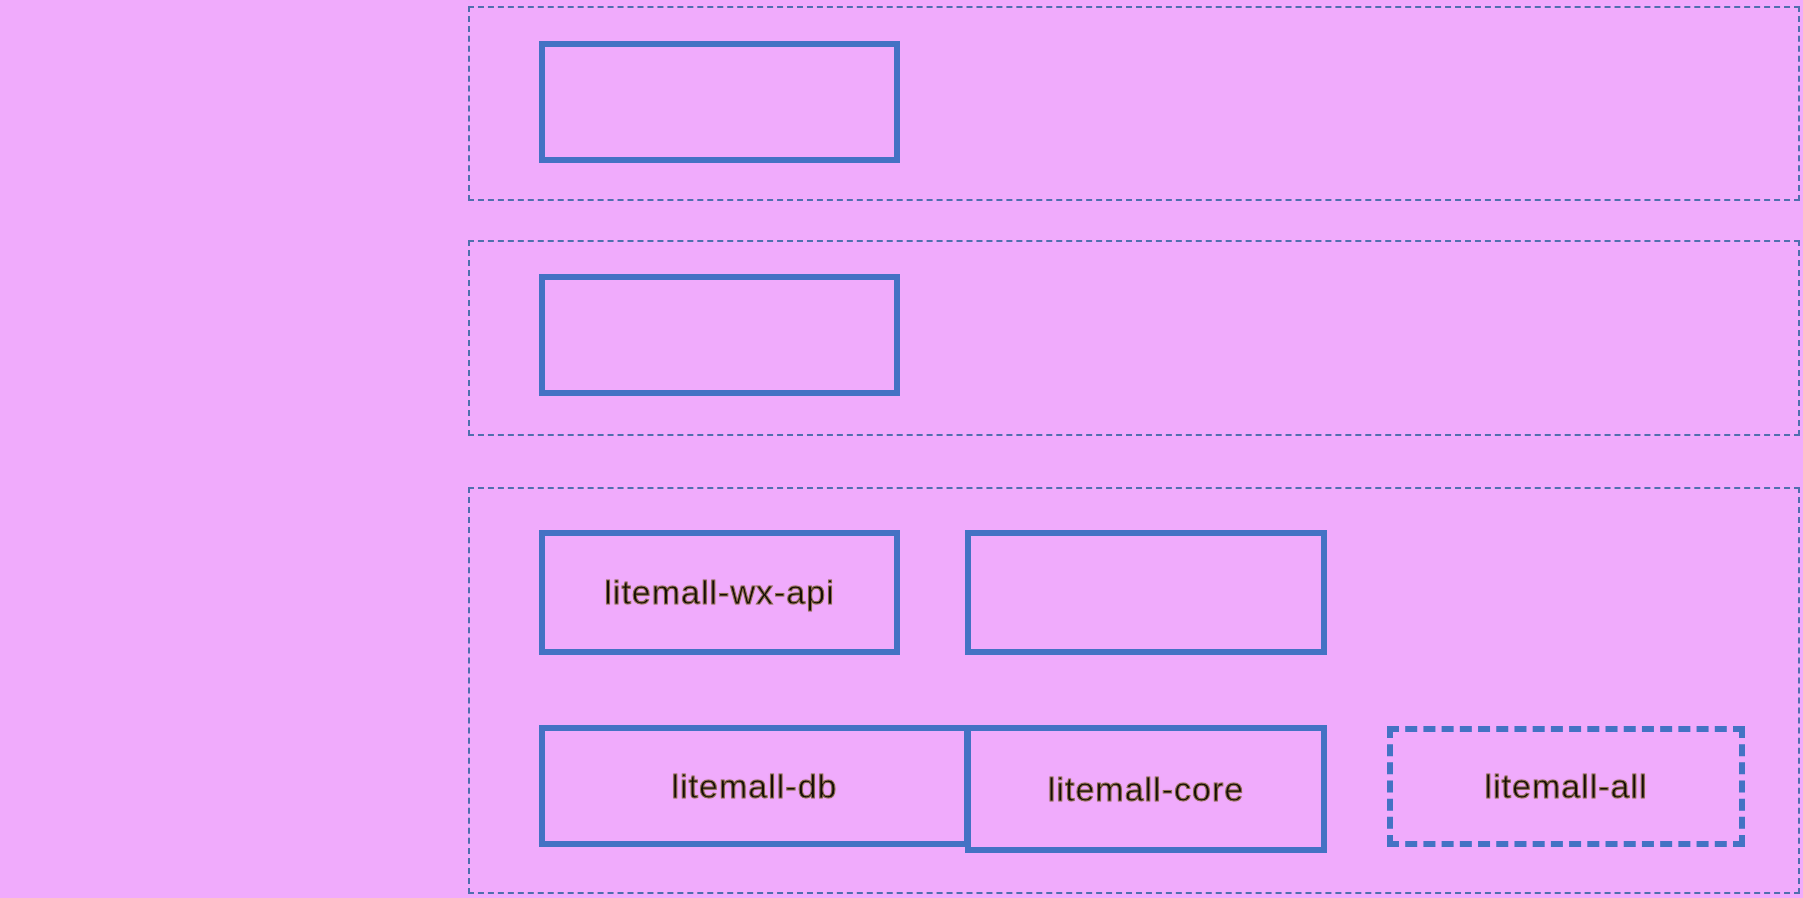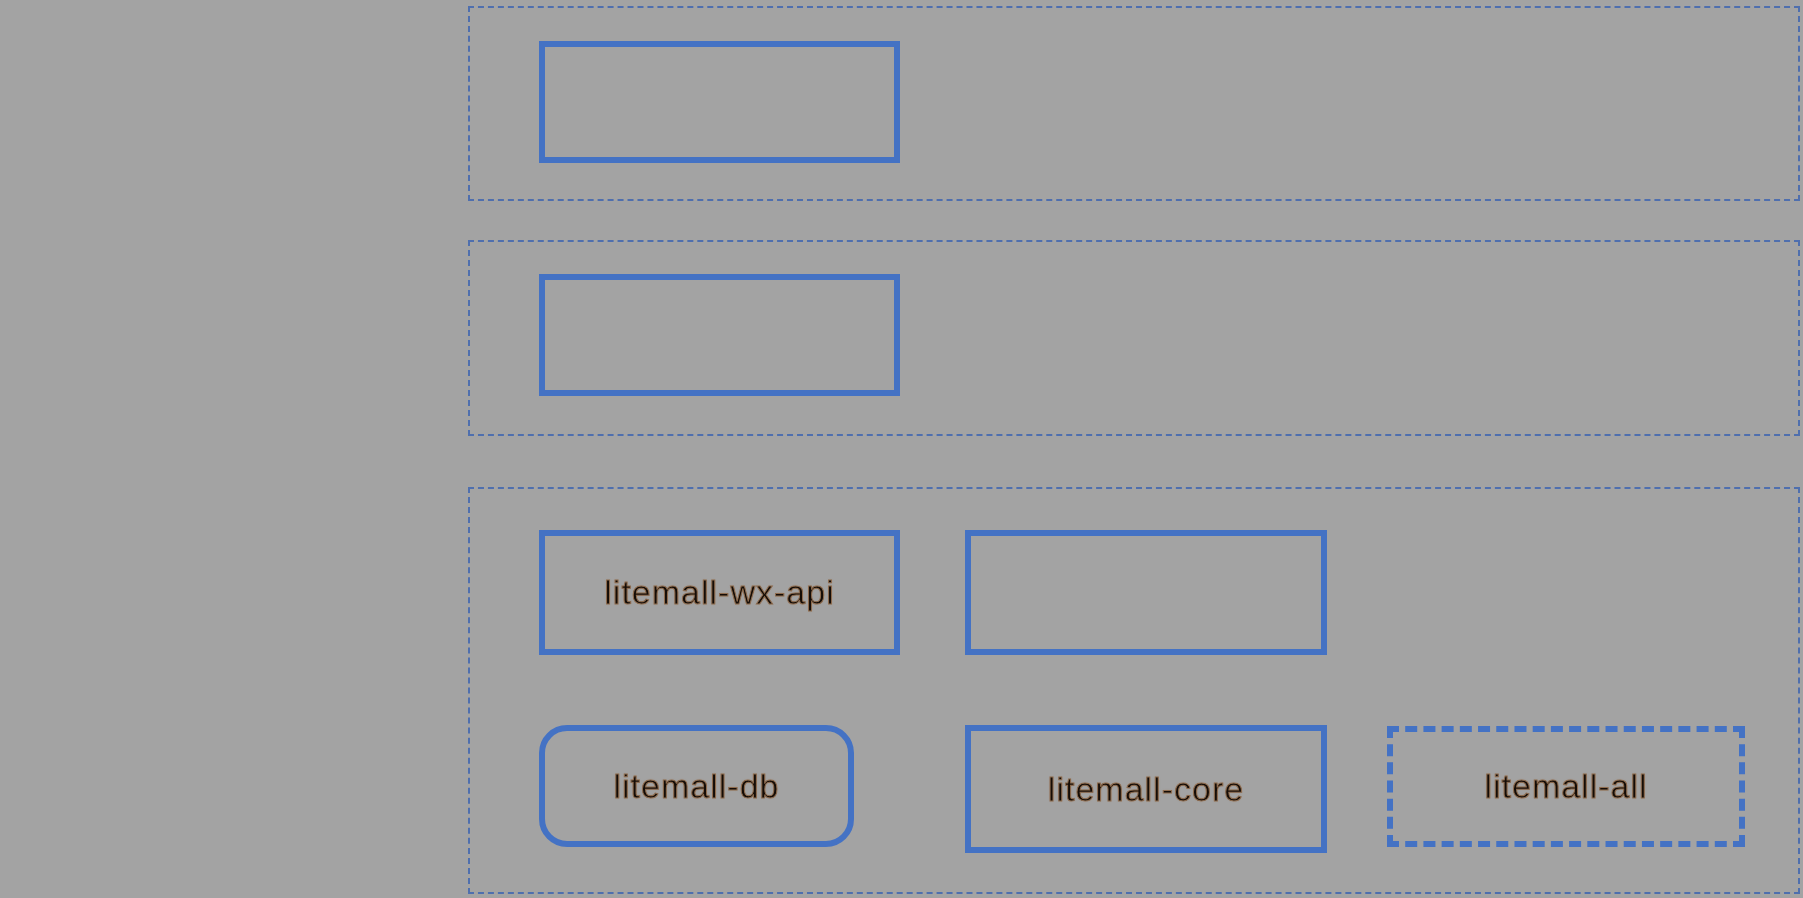--- a/index.html
+++ b/index.html
@@ -4,21 +4,21 @@
 <style>
   html, body {
     margin: 0;
     padding: 0;
     background: #000000;
   }
   .stage {
     position: relative;
     width: 1803px;
     height: 898px;
-    background: #a3a3a3;
+    background: #f0abfc;
     overflow: hidden;
     font-family: "Liberation Sans", sans-serif;
   }
   .group {
     position: absolute;
     box-sizing: border-box;
     border: 2px dashed #4f6fae;
     background: transparent;
   }
   .group-top    { left: 468px; top: 6px;   width: 1332px; height: 195px; }
@@ -48,21 +48,21 @@
     text-shadow: 0 0 2px rgba(166, 122, 84, 0.45);
     white-space: nowrap;
     user-select: none;
   }
 
   
   .b-top-1    { left: 69px;  top: 33px;  width: 361px; height: 122px; }
   .b-mid-1    { left: 69px;  top: 32px;  width: 361px; height: 122px; }
   .b-bot-r1c1 { left: 69px;  top: 41px;  width: 361px; height: 125px; }
   .b-bot-r1c2 { left: 495px; top: 41px;  width: 362px; height: 125px; }
-  .b-bot-r2c1 { left: 69px;  top: 236px; width: 315px; height: 122px; border-radius: 28px; }
+  .b-bot-r2c1 { left: 69px;  top: 236px; width: 431px; height: 122px; }
   .b-bot-r2c2 { left: 495px; top: 236px; width: 362px; height: 128px; }
   .b-bot-r2c3 { left: 917px; top: 237px; width: 358px; height: 121px; }
 </style>
 </head>
 <body>
 
 <div class="stage">
 
   <div class="group group-top">
     <div class="mbox b-top-1">

